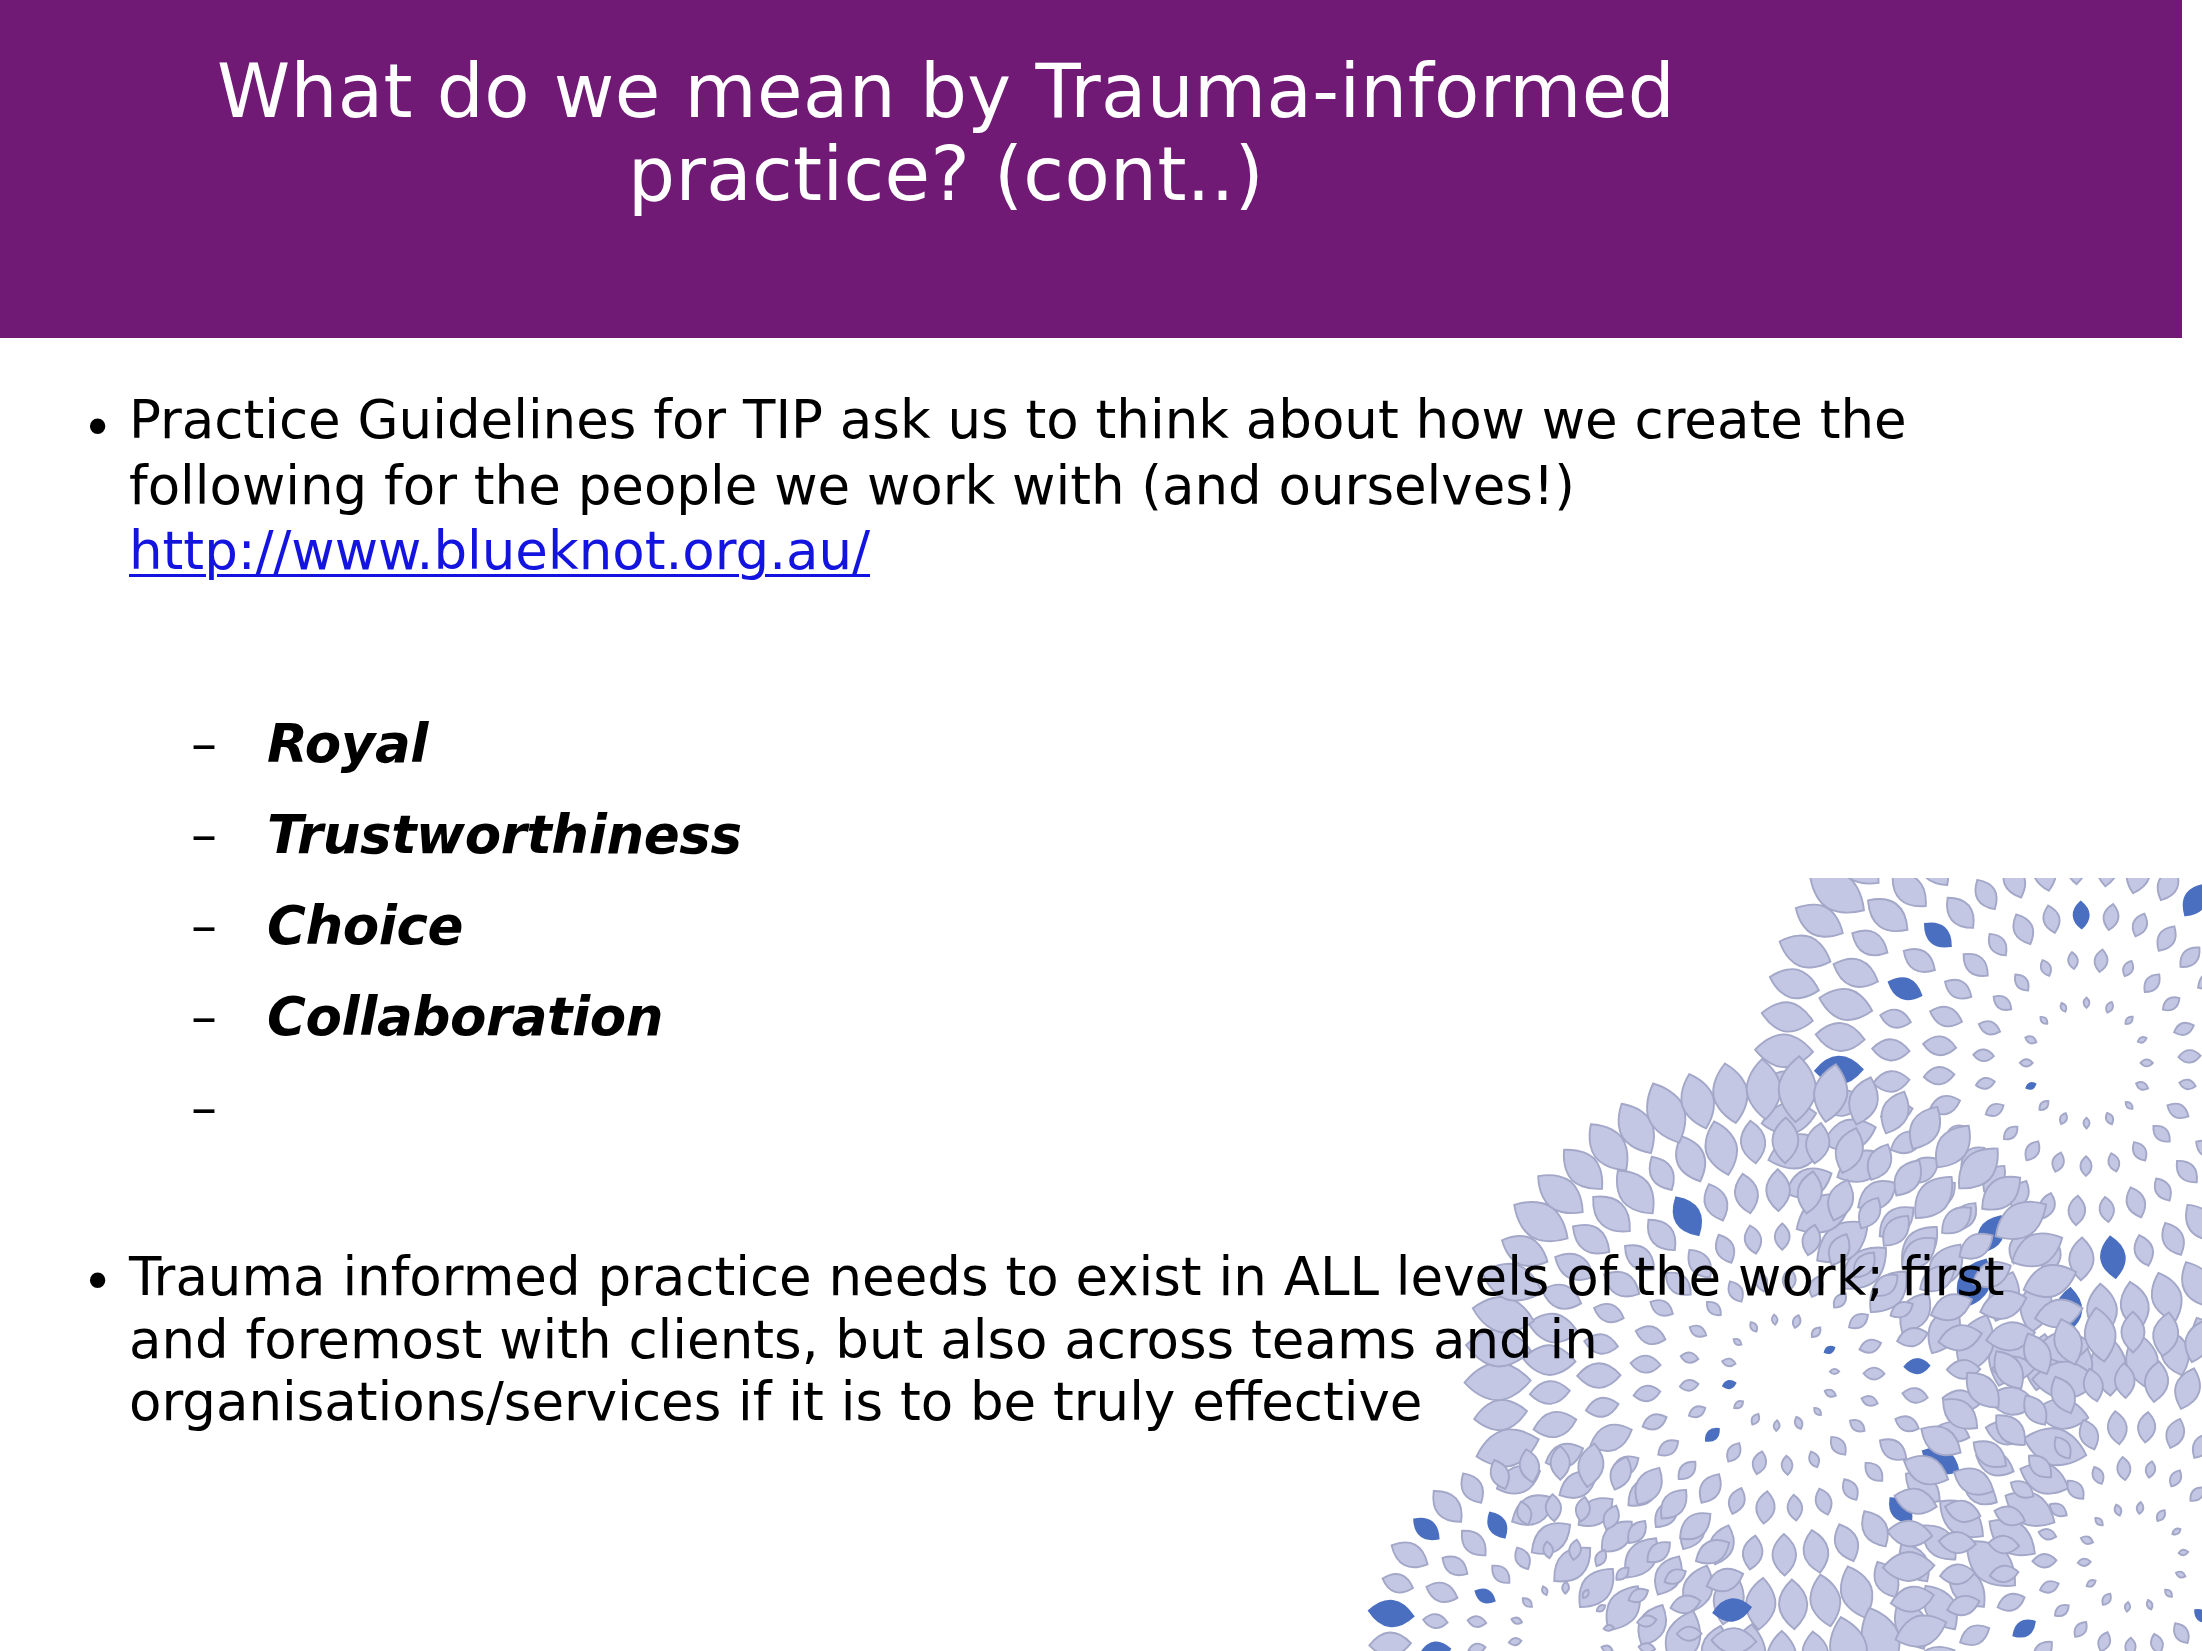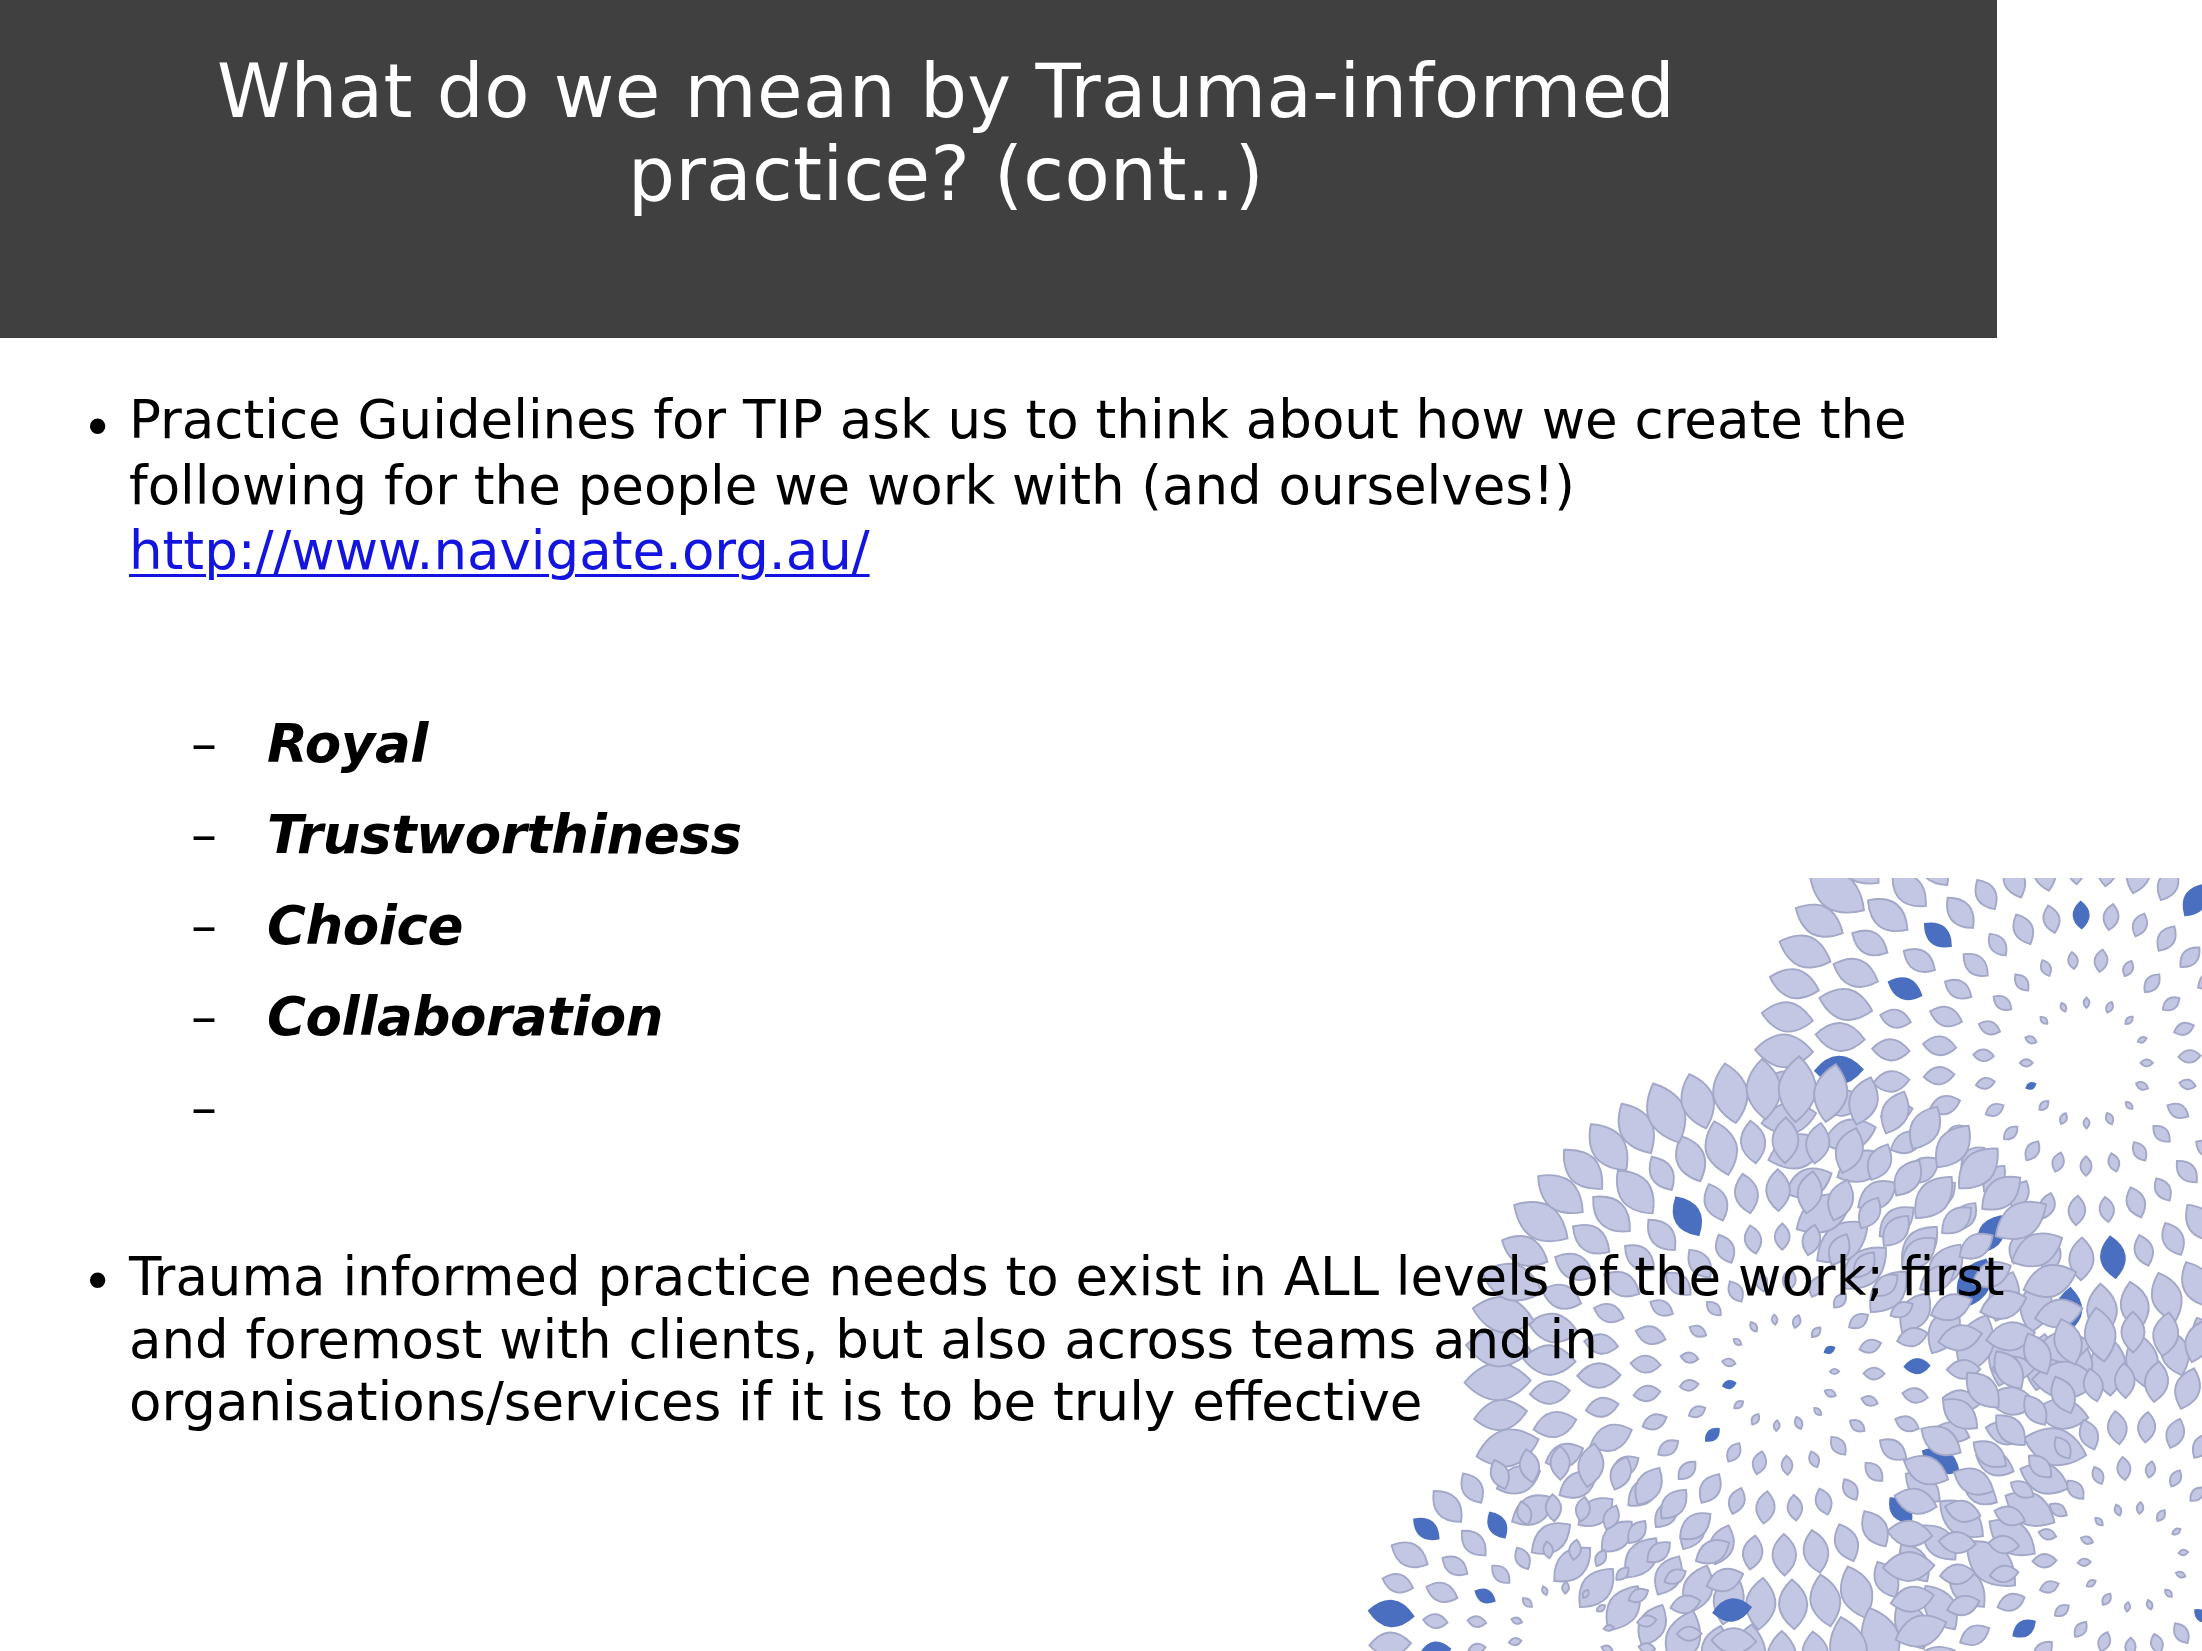--- a/index.html
+++ b/index.html
@@ -14,23 +14,23 @@
     overflow: hidden;
     font-family: "DejaVu Sans", sans-serif;
     position: relative;
   }
 
   
   #header-band {
     position: absolute;
     left: 0;
     top: 0;
-    width: 1997px;
+    width: 2182px;
     height: 338px;
-    background: #404040;
+    background: #701a75;
     overflow: hidden;
   }
   #slide-title {
     position: absolute;
     left: 120px;
     top: 50px;
     width: 1652px;
     text-align: center;
     color: #ffffff;
     font-size: 74px;
@@ -774,21 +774,21 @@
         <use xlink:href="#petal-unit" transform="translate(770.4,922.5) rotate(462.3) scale(0.729)" fill="#C3C7E3" stroke="#A3A7C8" stroke-width="3.02"></use>
         <use xlink:href="#petal-unit" transform="translate(759.7,956.7) rotate(472.6) scale(0.818)" fill="#C3C7E3" stroke="#A3A7C8" stroke-width="2.69"></use>
       </g>
     </g>
 </svg>
 
 <div id="body-area">
 
   <div class="bullet-row" id="para1">
     <span class="bullet-dot">•</span>
-    <div class="bullet-text" id="para1-text"><span>Practice Guidelines for TIP ask us to think about how we create the following for the people we work with (and ourselves!)</span><br><a id="para1-link" href="#">http://www.navigate.org.au/</a></div>
+    <div class="bullet-text" id="para1-text"><span>Practice Guidelines for TIP ask us to think about how we create the following for the people we work with (and ourselves!)</span><br><a id="para1-link" href="#">http://www.blueknot.org.au/</a></div>
   </div>
 
   <div id="sublist">
     <div class="sub-item">
       <span class="sub-dash">–</span>
       <span class="sub-label">Royal</span>
     </div>
     <div class="sub-item">
       <span class="sub-dash">–</span>
       <span class="sub-label">Trustworthiness</span>

